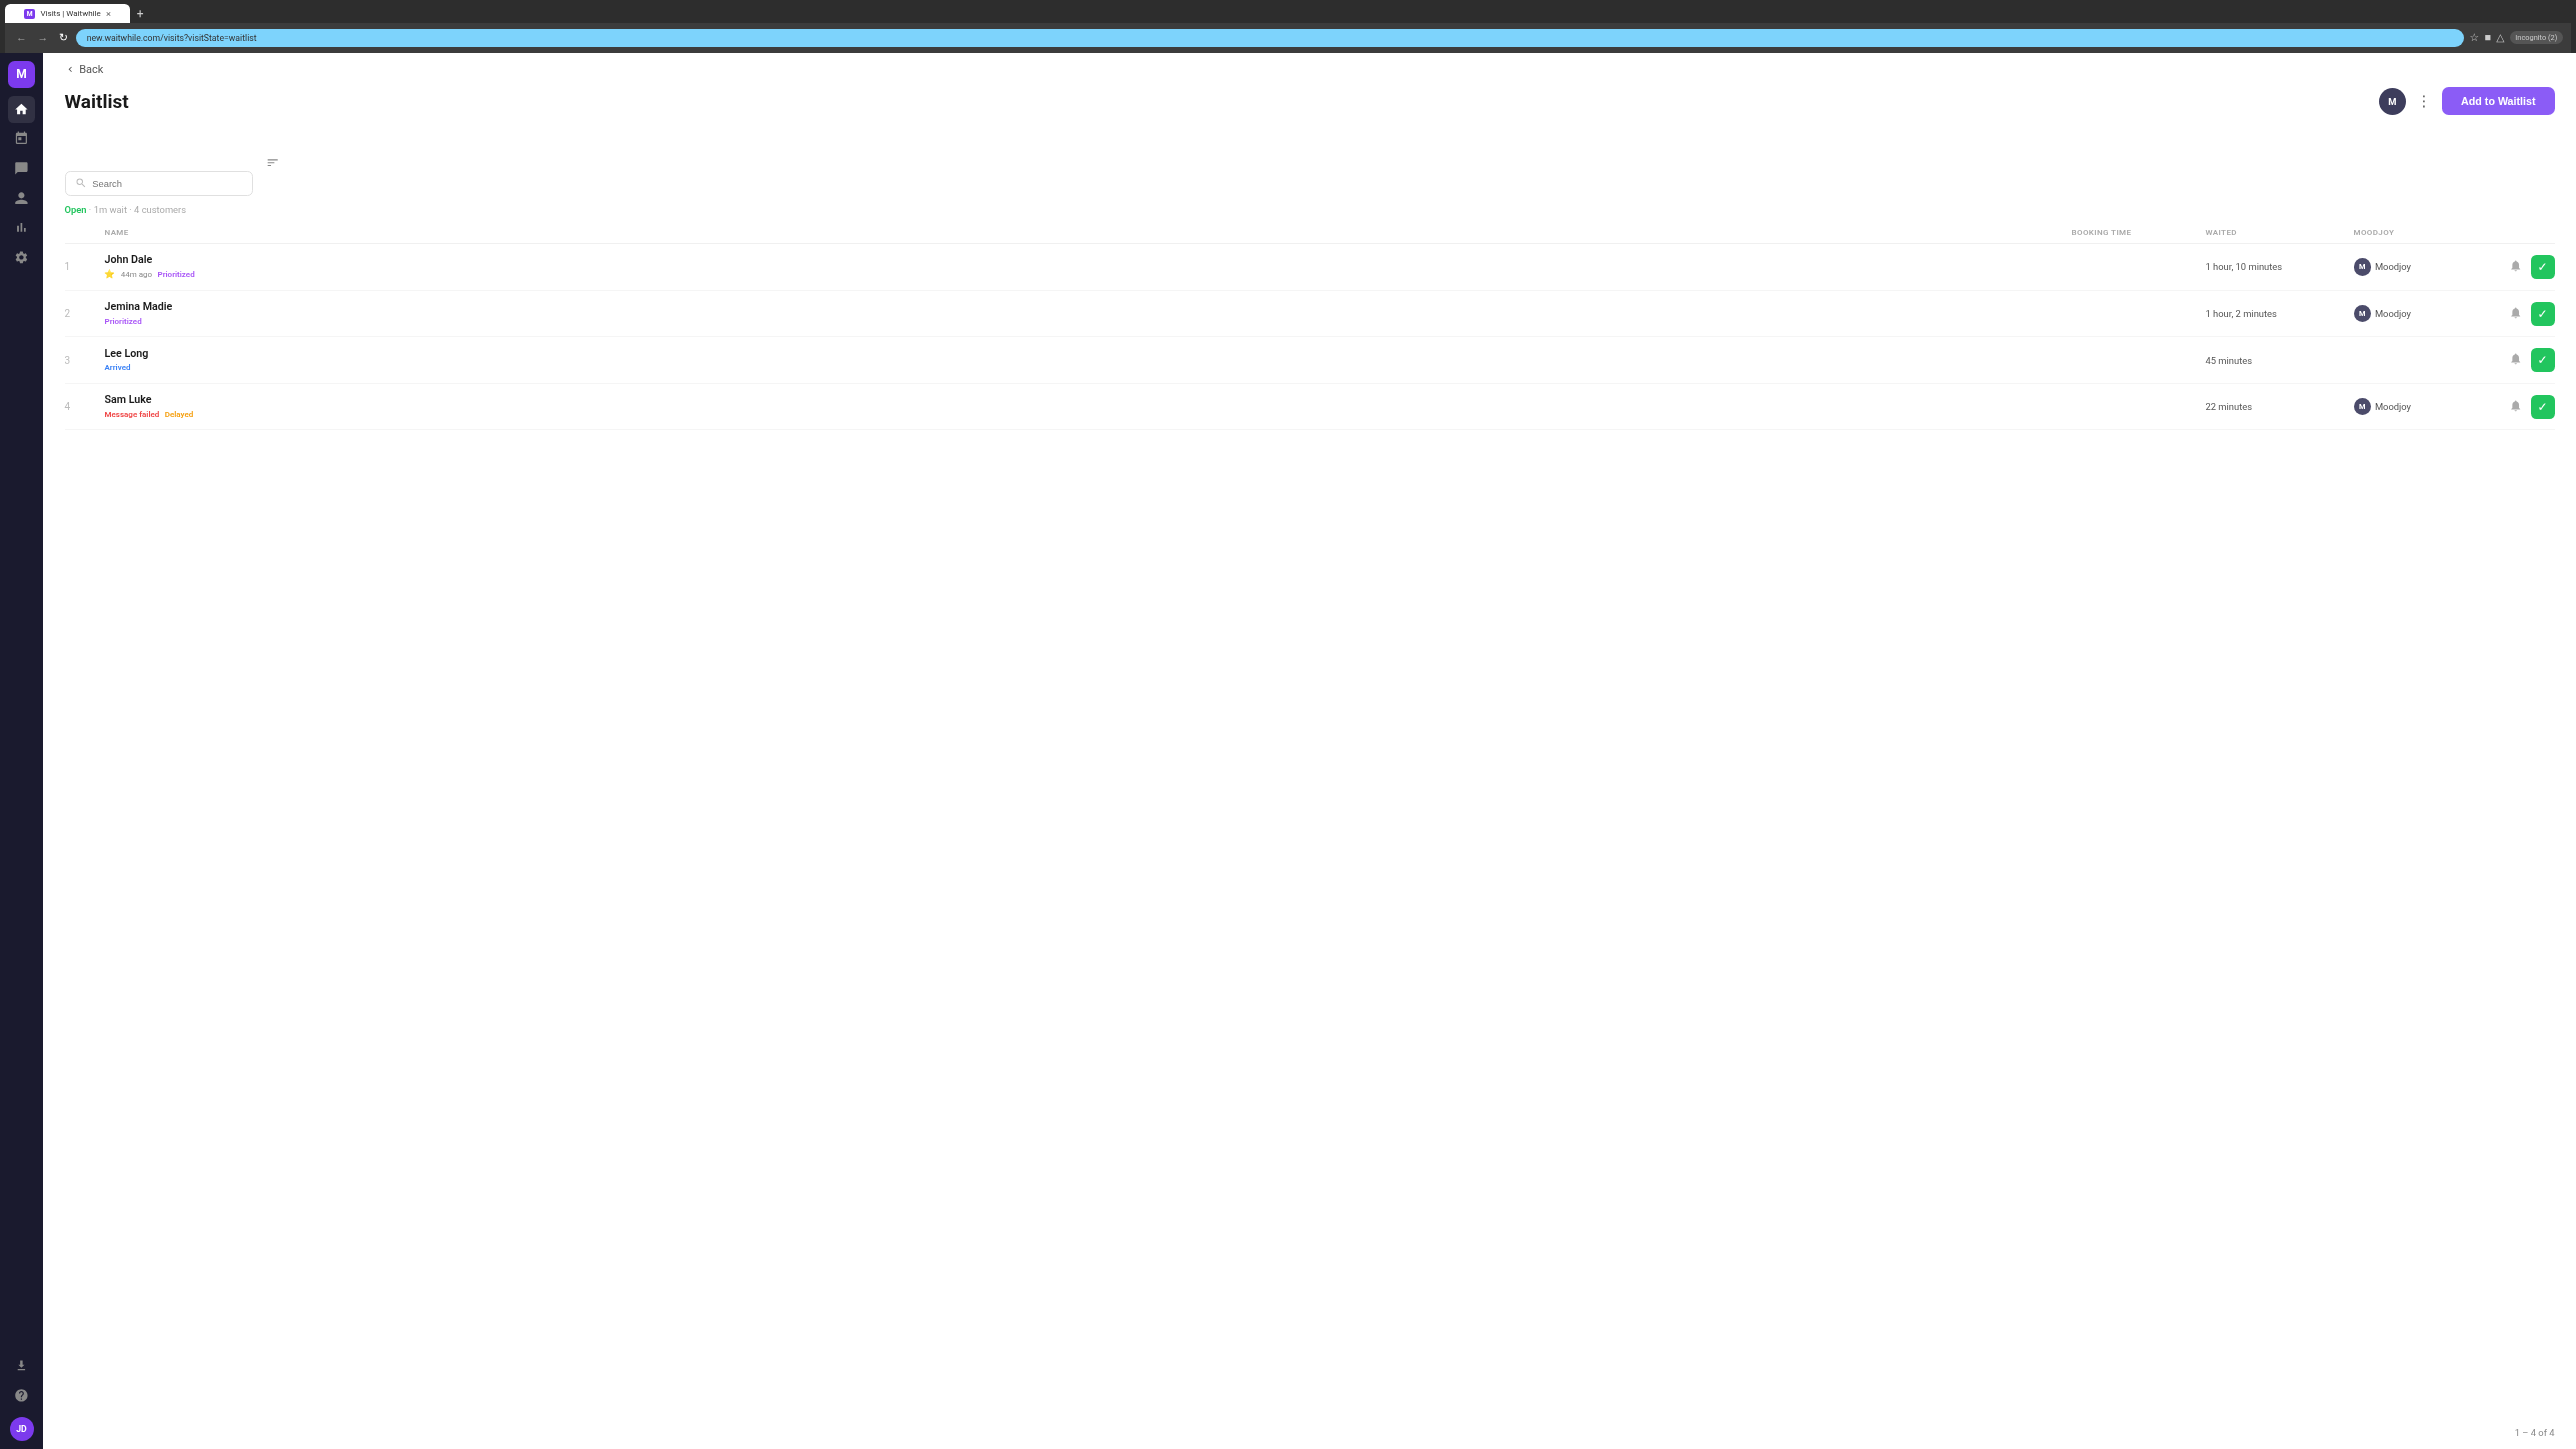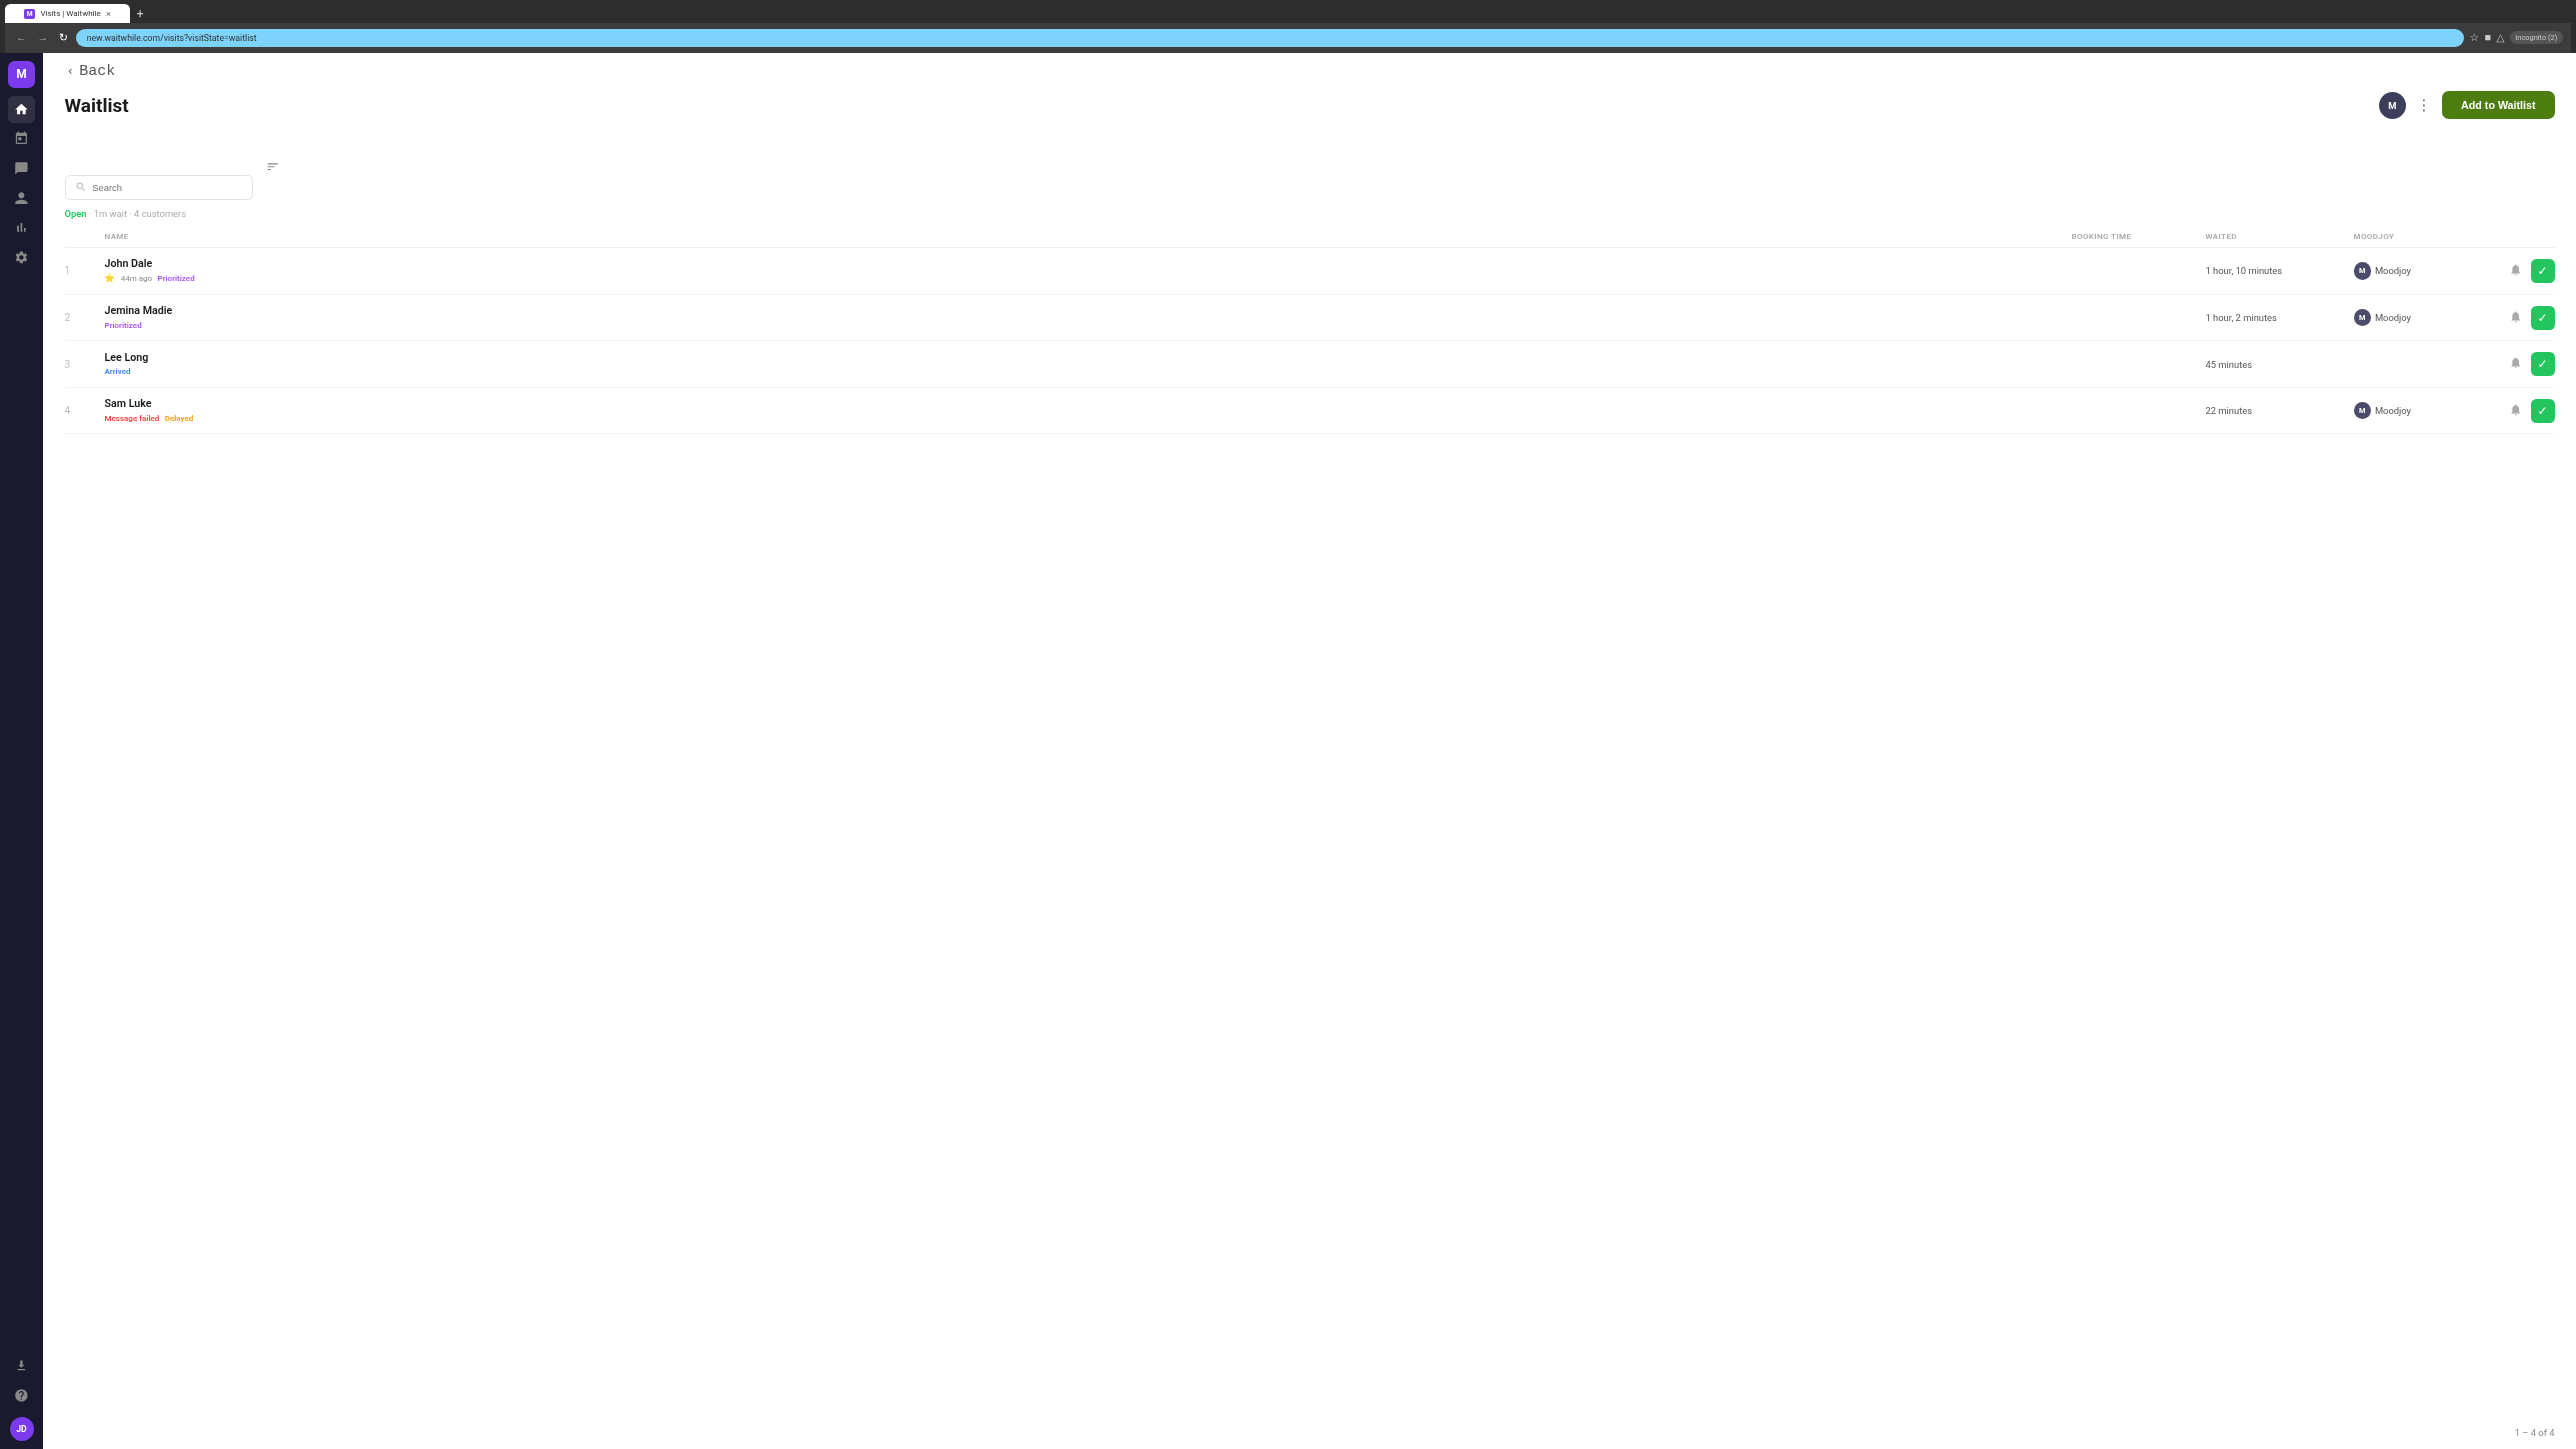--- a/index.html
+++ b/index.html
@@ -31,30 +31,30 @@
     .sidebar-item.active { color: #fff; background: rgba(255,255,255,0.1); }
     .sidebar-item svg { width: 14.8px; height: 14.8px; }
     .sidebar-spacer { flex: 1; }
     .sidebar-avatar { width: 24px; height: 24px; background: #7c3aed; border-radius: 50%; display: flex; align-items: center; justify-content: center; color: white; font-size: 8.7px; font-weight: bold; cursor: pointer; margin-top: 5.4px; }
 
     
     .main-content { flex: 1; display: flex; flex-direction: column; overflow: hidden; background: #fff; }
 
     
     .top-bar { padding: 10.7px 21.5px 5.4px; display: flex; align-items: center; }
-    .back-btn { display: flex; align-items: center; gap: 4px; color: #555; font-size: 15px; cursor: pointer; font-family: Liberation Mono, monospace; }
+    .back-btn { display: flex; align-items: center; gap: 4px; color: #555; font-size: 11px; cursor: pointer; }
     .back-btn svg { width: 10.7px; height: 10.7px; }
 
     
     .page-header { padding: 5.4px 21.5px 10.7px; display: flex; align-items: center; justify-content: space-between; }
     .page-title { font-size: 19px; font-weight: 700; color: #1a1a1a; }
     .header-actions { display: flex; align-items: center; gap: 8px; }
     .header-avatar { width: 27px; height: 27px; background: #3d3d5c; border-radius: 50%; display: flex; align-items: center; justify-content: center; color: white; font-size: 9.4px; font-weight: bold; }
     .header-more { color: #555; font-size: 14.8px; cursor: pointer; padding: 2.7px; }
-    .add-waitlist-btn { background: #4d7c0f; color: white; border: none; border-radius: 6.7px; padding: 8px 19px; font-size: 10.7px; font-weight: 600; cursor: pointer; white-space: nowrap; }
+    .add-waitlist-btn { background: #8b5cf6; color: white; border: none; border-radius: 6.7px; padding: 8px 19px; font-size: 10.7px; font-weight: 600; cursor: pointer; white-space: nowrap; }
 
     
     .search-bar { padding: 5.4px 21.5px; display: flex; align-items: center; gap: 8px; }
     .search-input-wrap { display: flex; align-items: center; gap: 5.4px; border: 1px solid #e0e0e0; border-radius: 5.4px; padding: 5.4px 9.4px; width: 188px; margin-top: 40px; }
     .search-input-wrap svg { color: #bbb; width: 12px; height: 12px; }
     .search-input { border: none; outline: none; font-size: 9.4px; color: #333; width: 100%; background: transparent; }
     .filter-btn { color: #888; cursor: pointer; padding: 5.4px; }
 
     
     .status-row { padding: 2.7px 21.5px 8px; font-size: 9.4px; color: #aaa; }

